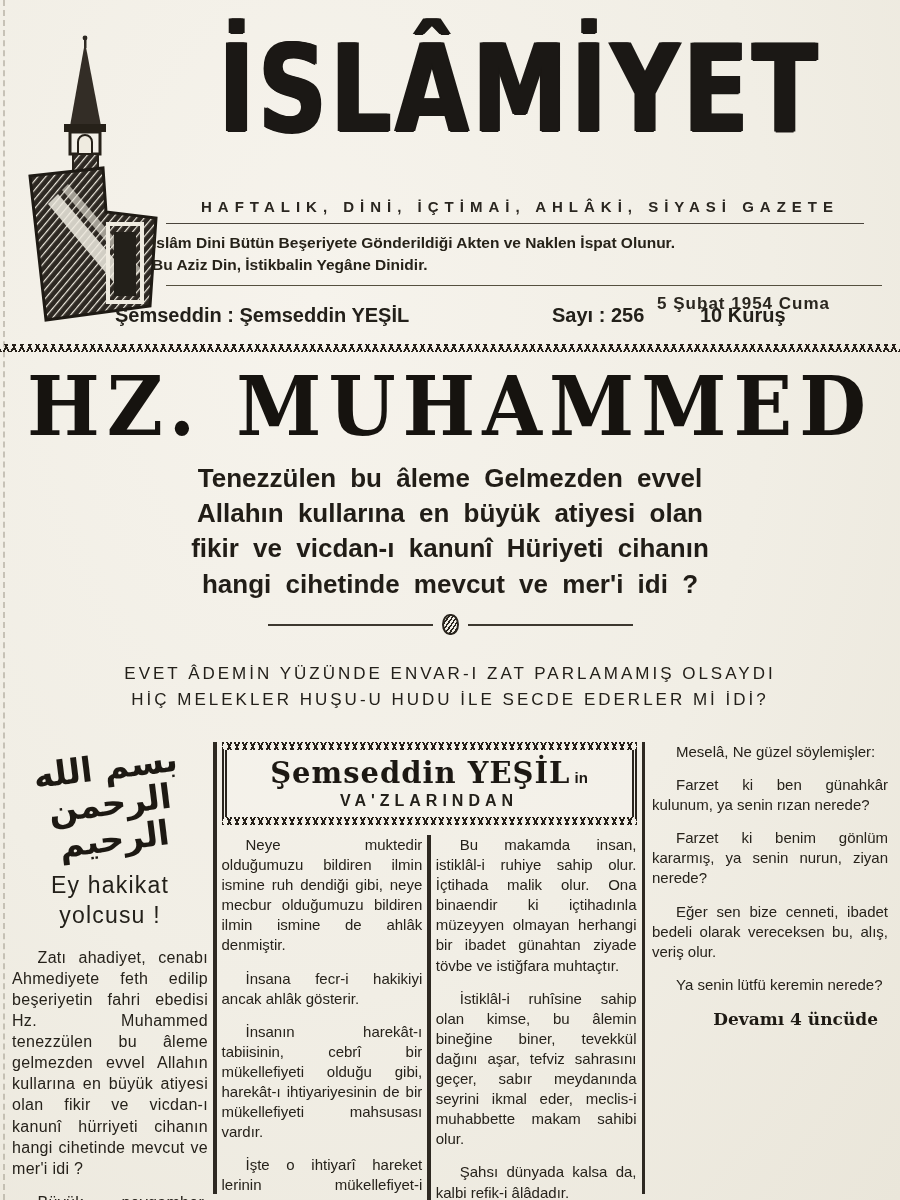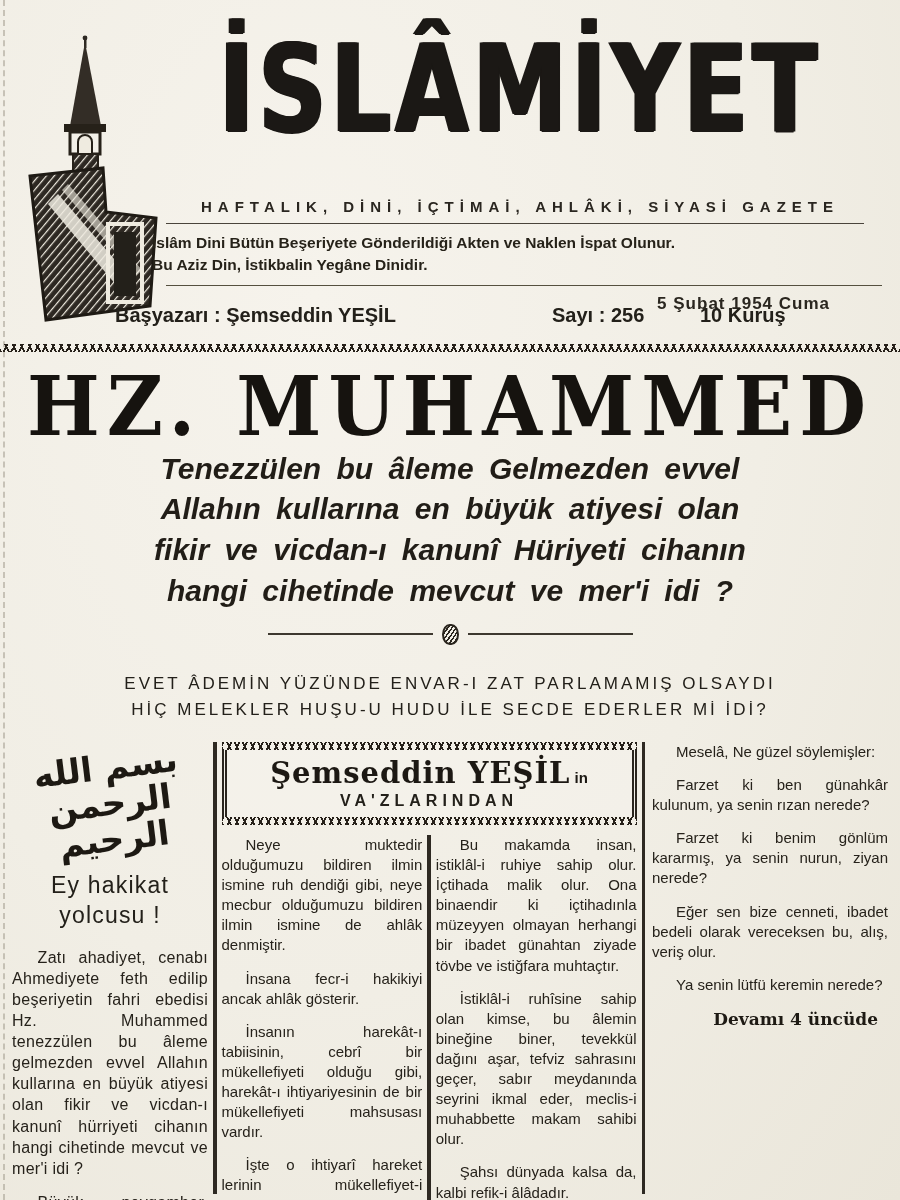--- a/index.html
+++ b/index.html
@@ -37,22 +37,22 @@
   .zigzag{height:8px;
     background:
       repeating-linear-gradient(63deg,#262019 0 1.8px,transparent 1.8px 7px),
       repeating-linear-gradient(-63deg,#262019 0 1.8px,transparent 1.8px 7px);}
   .main-rule{position:absolute;top:344px;left:0;right:0;}
   
   .headline-block{position:absolute;top:360px;left:0;right:0;text-align:center;}
   .hz{margin:0;font-family:"DejaVu Serif",serif;font-weight:bold;font-size:77px;
     letter-spacing:7px;line-height:1.1;transform:scaleY(1.08);transform-origin:top center;
     color:#16130f;}
-  .deck{margin-top:4px;font-size:30px;font-weight:bold;line-height:1.36;
-    word-spacing:7px;color:#211d17;font-style:italic;}
+  .deck{margin-top:16px;font-size:26px;font-weight:bold;line-height:1.36;
+    word-spacing:7px;color:#211d17;}
   .divider{margin-top:12px;display:flex;align-items:center;justify-content:center;gap:9px;}
   .divider .line{width:165px;height:2px;background:#3d382f;}
   .divider .orn{width:13px;height:17px;border:2px solid #2a251e;border-radius:50%/55%;
     background:repeating-linear-gradient(125deg,#2a251e 0 1.5px,#f2efe6 1.5px 3.4px);}
   .kicker{margin-top:26px;font-size:17px;font-weight:normal;letter-spacing:3px;
     line-height:1.55;color:#23201a;}
   
   .body-grid{position:absolute;top:742px;left:12px;right:12px;bottom:6px;display:flex;}
   .vrule{width:3.5px;background:#2e2922;margin:0 5px;}
   .col{font-size:15px;line-height:1.34;text-align:justify;color:#26221b;}
@@ -115,21 +115,21 @@
         <div>İslâm Dini Bütün Beşeriyete Gönderildiği Akten ve Naklen İspat Olunur.</div>
         <div>Bu Aziz Din, İstikbalin Yegâne Dinidir.</div>
       </div>
       <div class="hrule r2"></div>
       <div class="issue-date">5 Şubat 1954 Cuma</div>
     </div>
   </header>
 
   <div class="editor-row">
     <span class="editor">
-      <span>Başyazarı :</span>
+      <span>Şemseddin :</span>
       <span>Şemseddin YEŞİL</span>
     </span>
     <span class="issue">Sayı : 256</span>
     <span class="price">10 Kuruş</span>
   </div>
   <div class="zigzag main-rule"></div>
 
   <section class="headline-block">
     <h2 class="hz">HZ. MUHAMMED</h2>
     <div class="deck">

